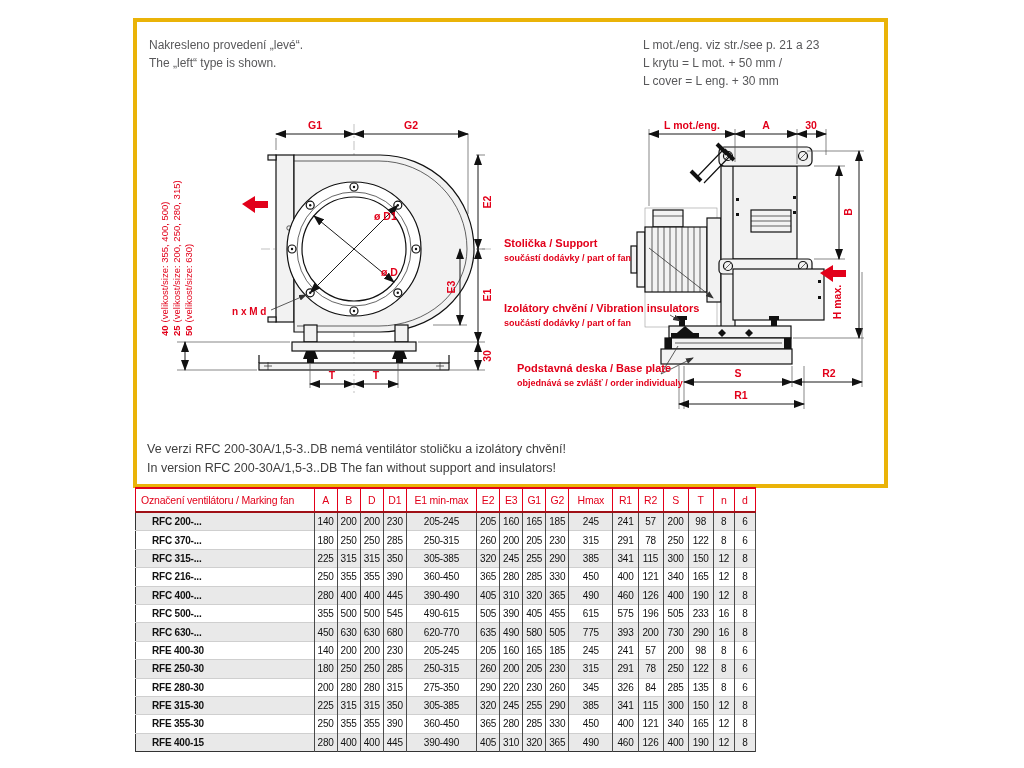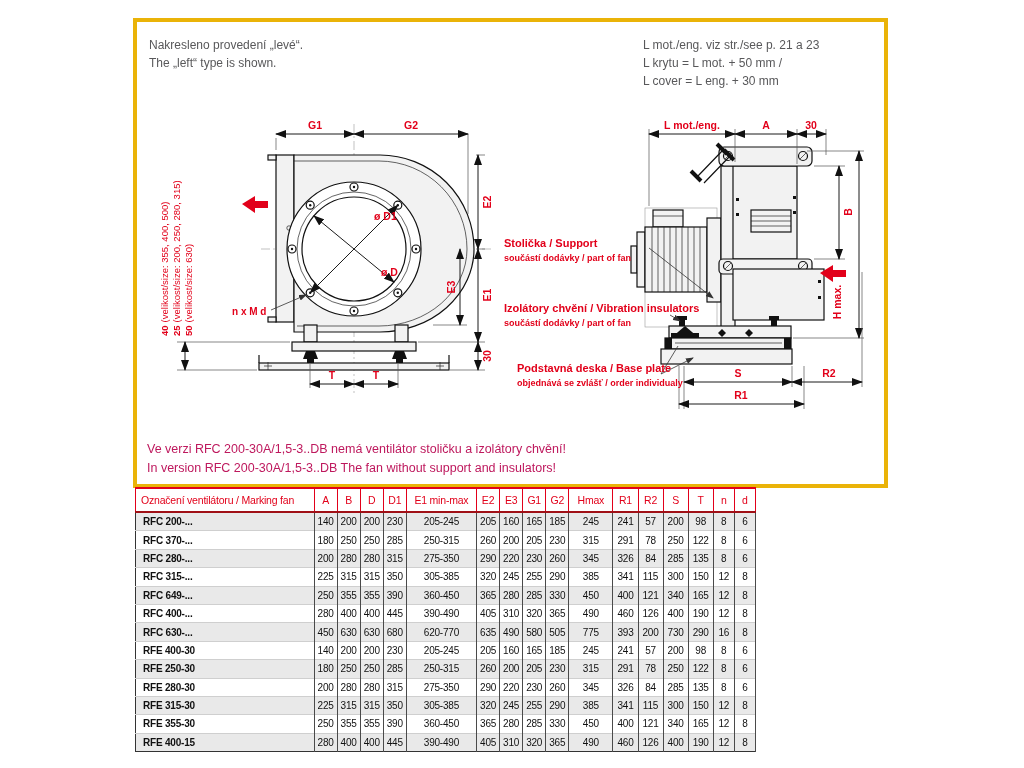--- a/index.html
+++ b/index.html
@@ -7,21 +7,21 @@
     width:1024px;height:768px;position:relative;background:#ffffff;
     font-family:"Liberation Sans",sans-serif;color:#1a1a1a;overflow:hidden;
   }
   .drawing-box{
     position:absolute;left:133px;top:10px;width:747px;height:462px;
     border:4px solid #eab308;background:#fff;margin-top:8px;
   }
   .note{position:absolute;font-size:12px;line-height:1.5;color:#58585a;}
   .note-left{left:12px;top:14px;}
   .note-right{left:506px;top:14px;width:235px;}
-  .note-bottom{left:10px;top:418px;font-size:12.5px;color:#be185d;}
+  .note-bottom{left:10px;top:418px;font-size:12.5px;color:#404040;}
   svg text{font-family:"Liberation Sans",sans-serif;}
   .dimlab{fill:#e2001a;font-size:10.5px;font-weight:bold;}
   .dimlab-b{fill:#e2001a;font-size:10px;font-weight:bold;}
   .callout-t{fill:#e2001a;font-size:11px;font-weight:bold;}
   .callout-s{fill:#e2001a;font-size:9px;font-weight:bold;}
   .sizenote{fill:#e2001a;font-size:9.5px;}
   .body{fill:#f2f2f2;stroke:#111;stroke-width:1.2;}
   .bodyw{fill:#ffffff;stroke:#111;stroke-width:1.2;}
   .thin{fill:none;stroke:#222;stroke-width:0.7;}
   .geo{fill:none;stroke:#111;stroke-width:1.2;}
@@ -41,21 +41,21 @@
     color:#e2001a;font-size:10.5px;font-weight:normal;height:22px;padding:0;
     border:1px solid #e2001a;border-top:2px solid #e2001a;border-bottom:2px solid #a01016;
     text-align:center;letter-spacing:-0.2px;white-space:nowrap;overflow:hidden;
   }
   .fan-table th:first-child{text-align:left;padding-left:5px;}
   .fan-table td{
     font-size:10px;height:17.4px;padding:0;text-align:center;color:#111;
     border-right:1px solid #4a4a4a;border-top:1px solid #cfcfcf;
     letter-spacing:-0.2px;white-space:nowrap;overflow:hidden;
   }
-  .fan-table td:first-child{text-align:left;font-weight:bold;padding-left:7px;}
+  .fan-table td:first-child{text-align:left;font-weight:bold;padding-left:16px;}
   .fan-table tbody tr:nth-child(odd){background:#e9e9e9;}
   .fan-table tbody tr:nth-child(even){background:#ffffff;}
 </style>
 </head>
 <body>
 
 <div class="drawing-box">
 
   <div class="note note-left">
     <div>Nakresleno provedení „levé“.</div>
@@ -354,59 +354,40 @@
         <td>230</td>
         <td>315</td>
         <td>291</td>
         <td>78</td>
         <td>250</td>
         <td>122</td>
         <td>8</td>
         <td>6</td>
       </tr>
       <tr>
-        <td>RFC 280-...</td>
-        <td>200</td>
-        <td>280</td>
-        <td>280</td>
-        <td>315</td>
-        <td>275-350</td>
-        <td>290</td>
-        <td>220</td>
-        <td>230</td>
-        <td>260</td>
-        <td>345</td>
-        <td>326</td>
-        <td>84</td>
-        <td>285</td>
-        <td>135</td>
-        <td>8</td>
-        <td>6</td>
-      </tr>
-      <tr>
         <td>RFC 315-...</td>
         <td>225</td>
         <td>315</td>
         <td>315</td>
         <td>350</td>
         <td>305-385</td>
         <td>320</td>
         <td>245</td>
         <td>255</td>
         <td>290</td>
         <td>385</td>
         <td>341</td>
         <td>115</td>
         <td>300</td>
         <td>150</td>
         <td>12</td>
         <td>8</td>
       </tr>
       <tr>
-        <td>RFC 649-...</td>
+        <td>RFC 216-...</td>
         <td>250</td>
         <td>355</td>
         <td>355</td>
         <td>390</td>
         <td>360-450</td>
         <td>365</td>
         <td>280</td>
         <td>285</td>
         <td>330</td>
         <td>450</td>
@@ -427,20 +408,39 @@
         <td>405</td>
         <td>310</td>
         <td>320</td>
         <td>365</td>
         <td>490</td>
         <td>460</td>
         <td>126</td>
         <td>400</td>
         <td>190</td>
         <td>12</td>
+        <td>8</td>
+      </tr>
+      <tr>
+        <td>RFC 500-...</td>
+        <td>355</td>
+        <td>500</td>
+        <td>500</td>
+        <td>545</td>
+        <td>490-615</td>
+        <td>505</td>
+        <td>390</td>
+        <td>405</td>
+        <td>455</td>
+        <td>615</td>
+        <td>575</td>
+        <td>196</td>
+        <td>505</td>
+        <td>233</td>
+        <td>16</td>
         <td>8</td>
       </tr>
       <tr>
         <td>RFC 630-...</td>
         <td>450</td>
         <td>630</td>
         <td>630</td>
         <td>680</td>
         <td>620-770</td>
         <td>635</td>

